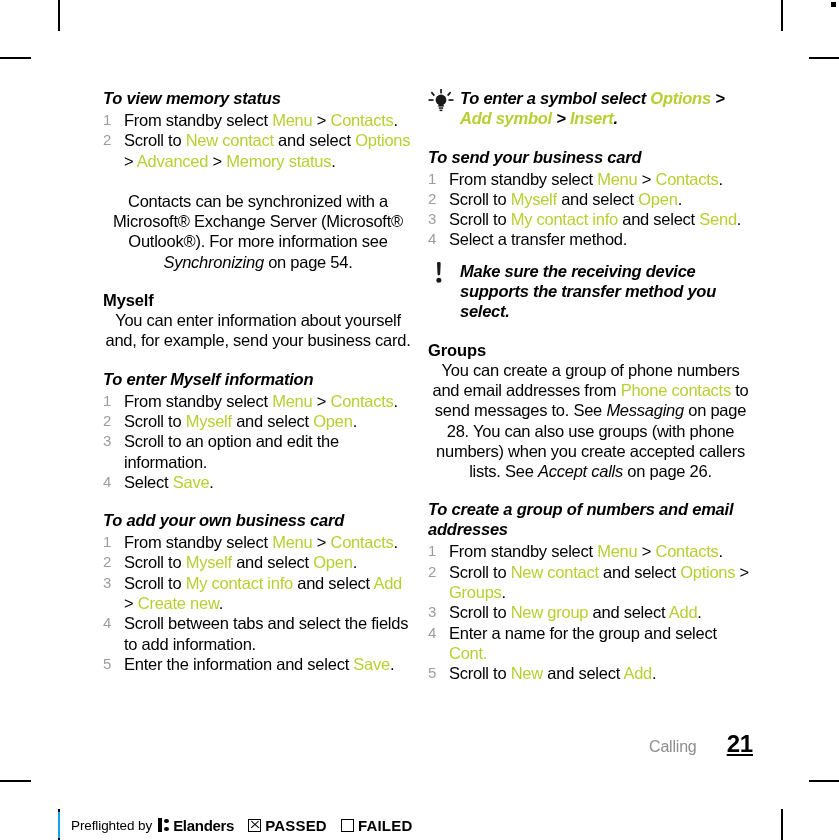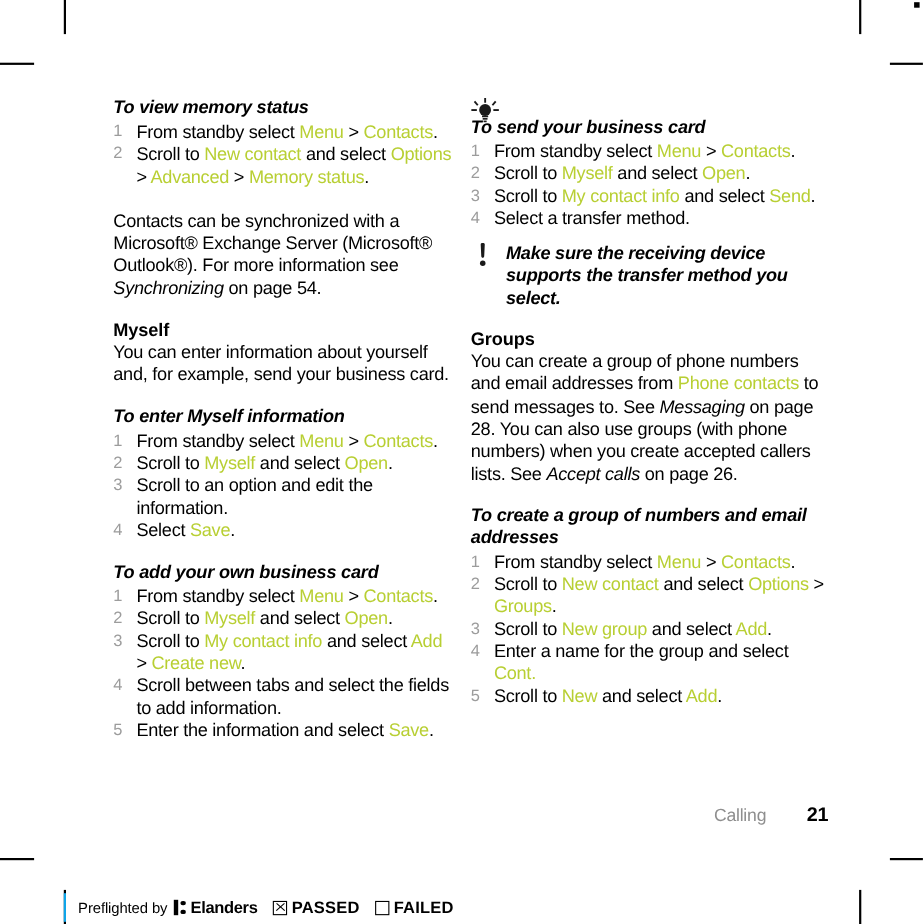--- a/index.html
+++ b/index.html
@@ -58,20 +58,21 @@
     font-size: 16.5px;
     line-height: 20px;
     margin: 0;
     letter-spacing: -0.1px;
   }
   .body-p {
     font-size: 16.5px;
     line-height: 20.3px;
     margin: 0;
     letter-spacing: -0.25px;
+    text-align: center;
   }
   .spacer-lg { height: 20px; }
   .spacer-md { height: 18px; }
   .spacer-sm { height: 11px; }
 
   
   ol.steps {
     list-style: none;
     margin: 0;
     padding: 0;
@@ -127,23 +128,24 @@
   }
   .foot-chapter {
     color: #8e8e8e;
     letter-spacing: -0.2px;
   }
   .foot-pageno {
     display: inline-block;
     width: 52px;
     text-align: right;
     font-weight: bold;
-    font-size: 18px;
+    font-size: 24px;
     color: #000;
     letter-spacing: -0.2px;
+    text-decoration: underline;
   }
 
   
   .preflight {
     position: absolute;
     left: 58px;
     top: 812px;
     height: 26px;
     display: flex;
     align-items: center;
@@ -272,20 +274,21 @@
             <rect x="10.8" y="18.3" width="4.4" height="1.5"></rect>
             <rect x="11.6" y="20.6" width="2.8" height="1.5"></rect>
             <rect x="0.5" y="10.2" width="5" height="1.7"></rect>
             <rect x="20.5" y="10.2" width="5" height="1.7"></rect>
             <rect x="12.2" y="0" width="1.7" height="4.4"></rect>
             <rect x="4.0" y="2.6" width="1.7" height="4.6" transform="rotate(-40 4.85 4.9)"></rect>
             <rect x="20.3" y="2.6" width="1.7" height="4.6" transform="rotate(40 21.15 4.9)"></rect>
           </g>
         </svg>
       </span>
+      <span><span>To enter a symbol select </span><span class="g">Options</span><span> &gt; </span><span class="g">Add symbol</span><span> &gt; </span><span class="g">Insert</span><span>.</span></span>
     </div>
 
     <div class="spacer-md"></div>
 
     <div class="h-proc">To send your business card</div>
     <ol class="steps">
         <li><span>From standby select </span><span class="g">Menu</span><span> &gt; </span><span class="g">Contacts</span><span>.</span></li>
         <li><span>Scroll to </span><span class="g">Myself</span><span> and select </span><span class="g">Open</span><span>.</span></li>
         <li><span>Scroll to </span><span class="g">My contact info</span><span> and select </span><span class="g">Send</span><span>.</span></li>
         <li><span>Select a transfer method.</span></li>

